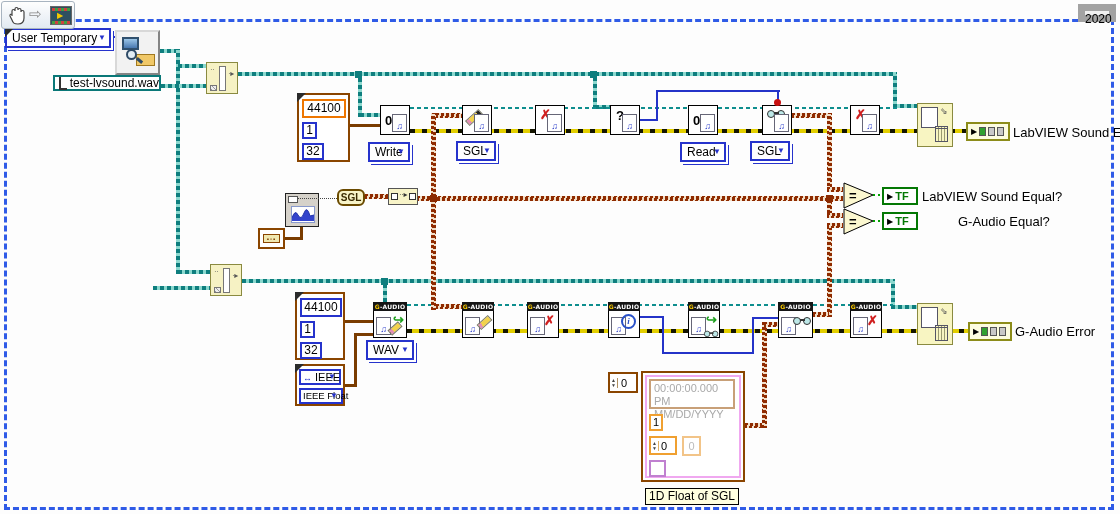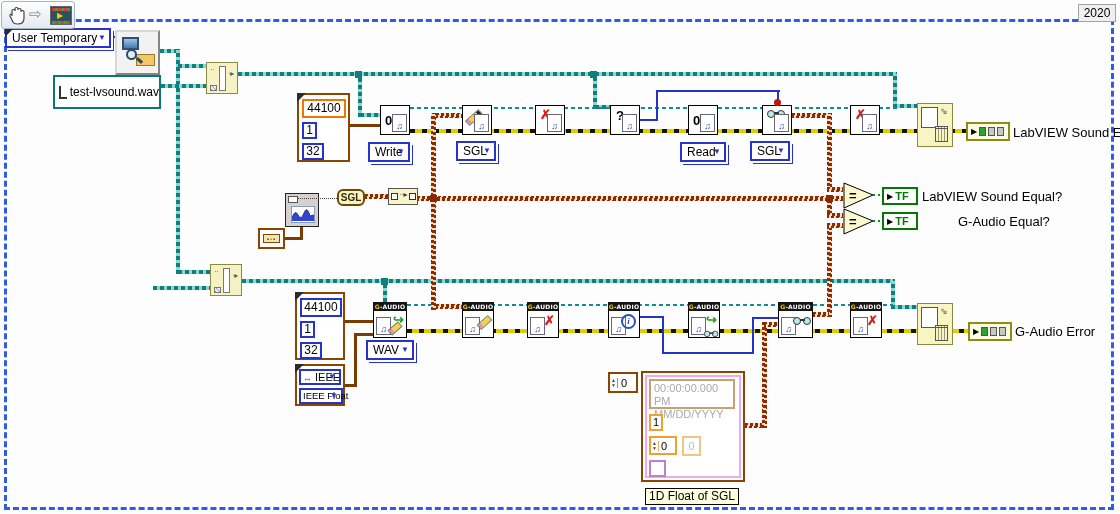--- a/index.html
+++ b/index.html
@@ -62,21 +62,21 @@
   .eqsvg{z-index:3}
   .glabel{background:#FFFFE0;border:1px solid #000;font-size:12px;text-align:center;z-index:3}
 </style>
 </head>
 <body>
 
 <div id="canvas">
 
   <div class="a" style="left:4px;top:19px;width:1110px;height:491px;border:3px dashed #2F5BE7;z-index:0"></div>
 
-  <div class="a" style="left:1078px;top:4px;width:38px;height:18px;background:#F0F0F0;border:1px solid #a3a3a3;
+  <div class="a" style="left:1078px;top:4px;width:38px;height:18px;background:#F0F0F0;border:7px solid #a3a3a3;
               font-size:12px;text-align:center;line-height:16px;z-index:6">
     <span>2020</span>
   </div>
 
   <div class="a" style="left:1px;top:1px;width:74px;height:28px;background:linear-gradient(#FEFEFE,#E2EAF2);
               border:1px solid #A8B4C0;border-radius:3px;z-index:6">
     <svg class="a" style="left:6px;top:4px" width="18" height="20" viewBox="0 0 18 20">
       <path d="M4 10 V5 a1.5 1.5 0 0 1 3 0 V3 a1.5 1.5 0 0 1 3 0 v1 a1.5 1.5 0 0 1 3 0 v2 a1.5 1.5 0 0 1 3 0 v6 c0 4-2 6-6 6 s-5-1-6-4 l-2-4 c-.5-1.5 1.5-2.5 2-1z" fill="#fff" stroke="#444" stroke-width="1.2"></path>
     </svg>
     <span class="a" style="left:27px;top:3px;font-size:15px;color:#8a8a8a">⇨</span>
@@ -164,21 +164,21 @@
     <span class="caret">▼</span>
   </div>
 
   <div class="a" style="left:115px;top:30px;width:45px;height:45px;background:#F2F2F2;border:2px outset #D8D8D8;z-index:3">
     <div class="a" style="left:5px;top:5px;width:17px;height:13px;background:linear-gradient(#9CC6E8,#4878B0);border:2px solid #30506E"></div>
     <div class="a" style="left:19px;top:22px;width:19px;height:12px;background:#F0C868;border:1px solid #A07820"></div>
     <div class="a" style="left:9px;top:17px;width:11px;height:11px;border:2px solid #2E4A66;border-radius:50%;background:rgba(220,235,245,.7)"></div>
     <div class="a" style="left:19px;top:27px;width:7px;height:3px;background:#2E4A66;transform:rotate(40deg)"></div>
   </div>
 
-  <div class="a pconst" style="left:53px;top:75px;width:108px;height:34px">
+  <div class="a pconst" style="left:53px;top:75px;width:108px;height:16px">
     <span style="display:inline-block;width:7px;height:11px;border-left:2px solid #333;border-bottom:2px solid #333;margin-left:1px"></span>
     <span>test-lvsound.wav</span>
   </div>
 
   <div class="a" style="left:206px;top:62px;width:32px;height:32px;background:#F6F2C4;border:1px solid #8A8A40;z-index:3">
     <div class="a" style="left:12px;top:3px;width:7px;height:25px;background:#fff;border:1px solid #777"></div>
     <span class="a" style="left:3px;top:2px;font-size:8px;color:#555">∙∙</span>
     <span class="a" style="left:21px;top:6px;font-size:8px;color:#555">∙▸</span>
     <div class="a" style="left:3px;top:22px;width:7px;height:6px;background:repeating-linear-gradient(45deg,#999 0 1px,#eee 1px 3px);border:1px solid #777"></div>
   </div>

